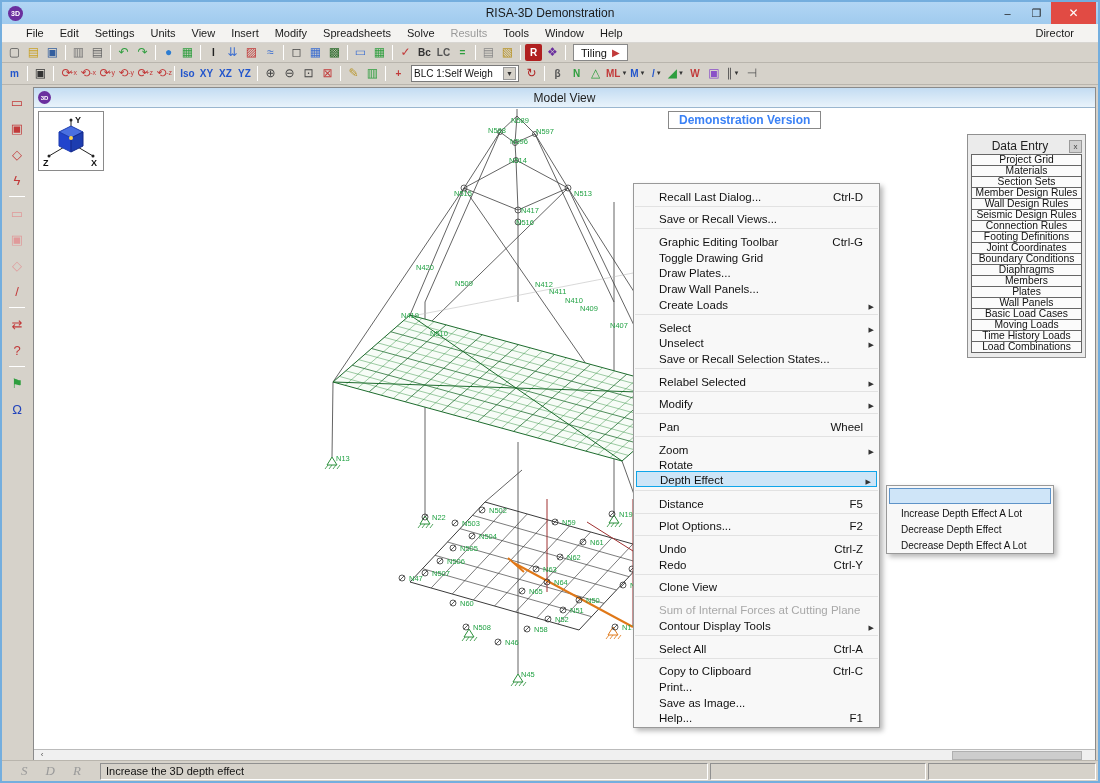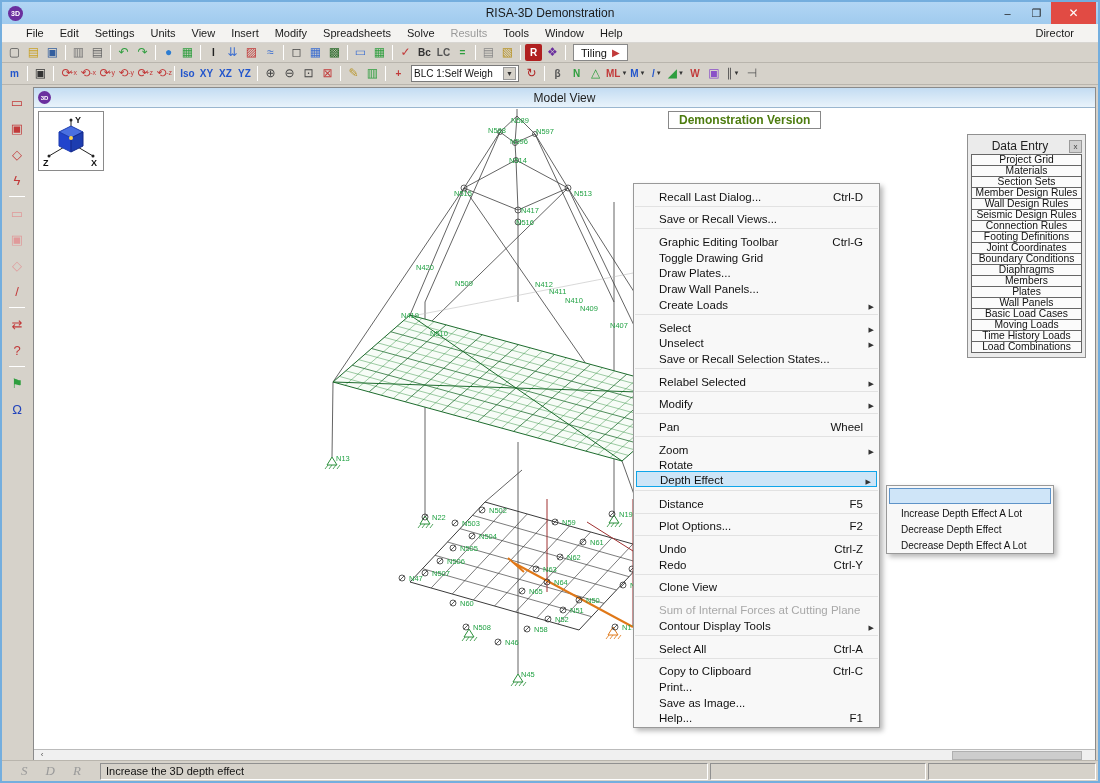--- a/index.html
+++ b/index.html
@@ -49,21 +49,21 @@
                display:flex;align-items:center;position:relative;}
   .ct-icon{width:13px;height:13px;border-radius:50%;background:#6a2f9e;color:#fff;font-size:6px;font-weight:bold;
            display:flex;align-items:center;justify-content:center;margin-left:4px;}
   .ct-text{position:absolute;left:0;right:0;text-align:center;font-size:12px;color:#222;}
   .canvas{position:relative;width:100%;height:641px;background:#fff;overflow:hidden;}
   .hscroll{height:11px;background:#f0f0f0;border-top:1px solid #bbb;position:relative;}
   .hs-arrow{position:absolute;left:2px;top:0;width:12px;height:10px;font-size:8px;color:#555;text-align:center;line-height:10px;}
   .hs-thumb{position:absolute;left:918px;width:130px;top:1px;height:9px;background:#cdcdcd;border:1px solid #b0b0b0;}
   
   .axis-widget{position:absolute;left:4px;top:3px;width:66px;height:60px;background:#fff;border:1px solid #8a8a8a;}
-  .demo-badge{position:absolute;left:634px;top:3px;background:#fff;border:1px solid #888;color:#4d7c0f;
+  .demo-badge{position:absolute;left:634px;top:3px;background:#fff;border:1px solid #888;color:#3b82f6;
               font-weight:bold;font-size:12px;padding:1px 10px;}
   
   .data-entry{position:absolute;left:933px;top:26px;width:119px;background:#ebebeb;border:1px solid #909090;
               padding:2px 3px 4px;z-index:5;}
   .de-title{display:flex;align-items:center;height:18px;}
   .de-title .t{flex:1;text-align:center;font-size:12px;color:#222;}
   .de-close{width:13px;height:13px;background:#d0d0d0;border:1px solid #999;font-size:8px;color:#444;
             display:flex;align-items:center;justify-content:center;}
   .de-btn{height:12px;line-height:10px;background:#fbfbfb;border:1px solid #666;margin-top:-1px;
           text-align:center;font-size:10.3px;color:#111;}

